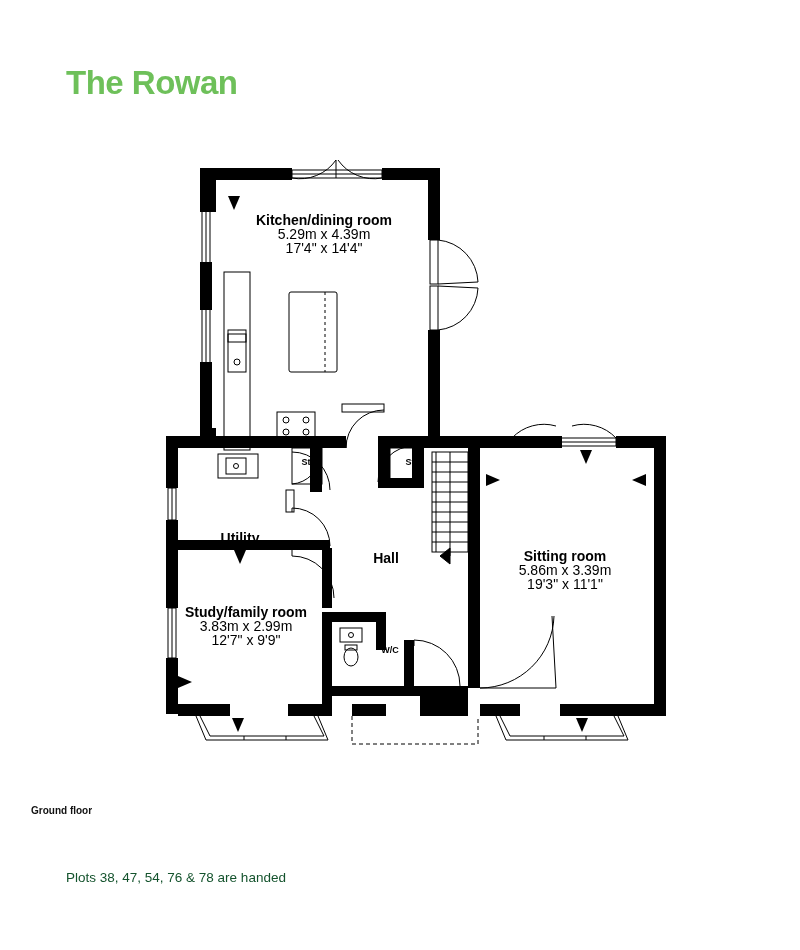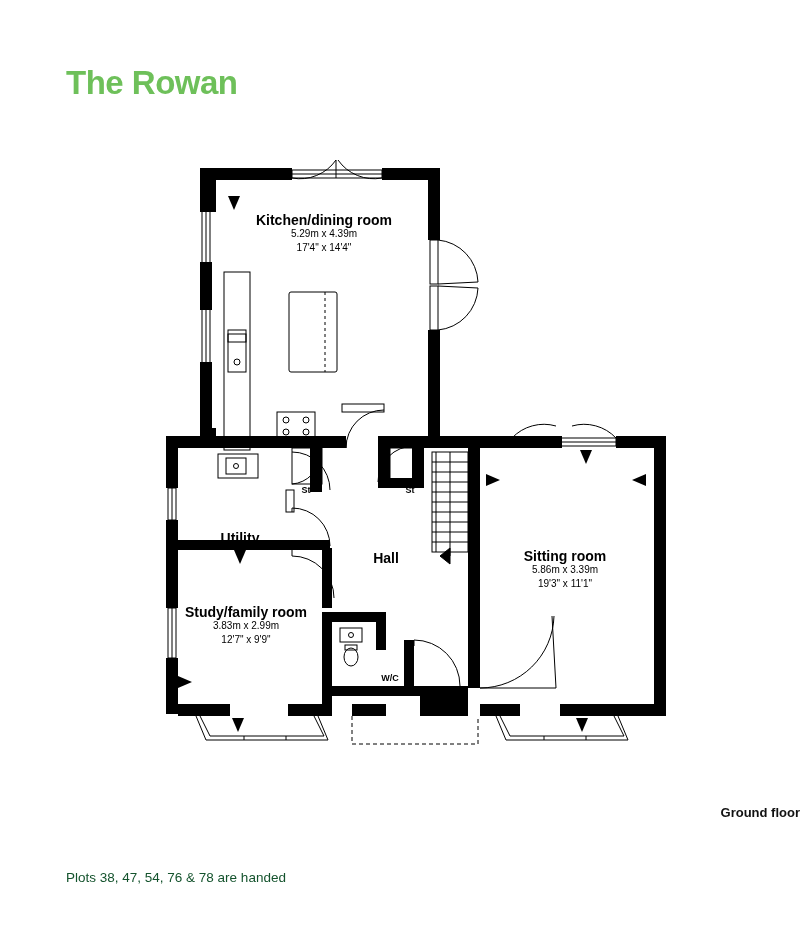--- a/index.html
+++ b/index.html
@@ -25,24 +25,25 @@
     color: #6ec05a;
     letter-spacing: -0.5px;
     margin-top: 6px;
   }
 
   #floor-caption {
     position: absolute;
     left: 0;
     right: 0;
     top: 805px;
-    text-align: right;
-    font-size: 13px;
+    text-align: left;
+    font-size: 10px;
     font-weight: bold;
     color: #111;
+    padding-left: 31px;
   }
 
   #handed-note {
     position: absolute;
     left: 66px;
     top: 870px;
     font-size: 13.5px;
     color: #14532d;
   }
 
@@ -63,29 +64,28 @@
     white-space: nowrap;
     transform: translateX(-50%);
   }
   .room-label .rl-name {
     font-weight: bold;
     font-size: 14px;
     display: block;
   }
   .room-label .rl-dim {
     display: block;
-    font-size: 10px;
+    font-size: 14px;
   }
   .small-label {
     position: absolute;
     font-size: 9px;
     font-weight: bold;
     text-align: center;
     transform: translateX(-50%);
-    margin-top: 28px;
   }
 </style>
 </head>
 <body>
 
 <div id="plan-title">The Rowan</div>
 
 <svg id="floorplan" viewBox="0 0 800 950" xmlns="http://www.w3.org/2000/svg">
   <g fill="#000000" stroke="none">
 

